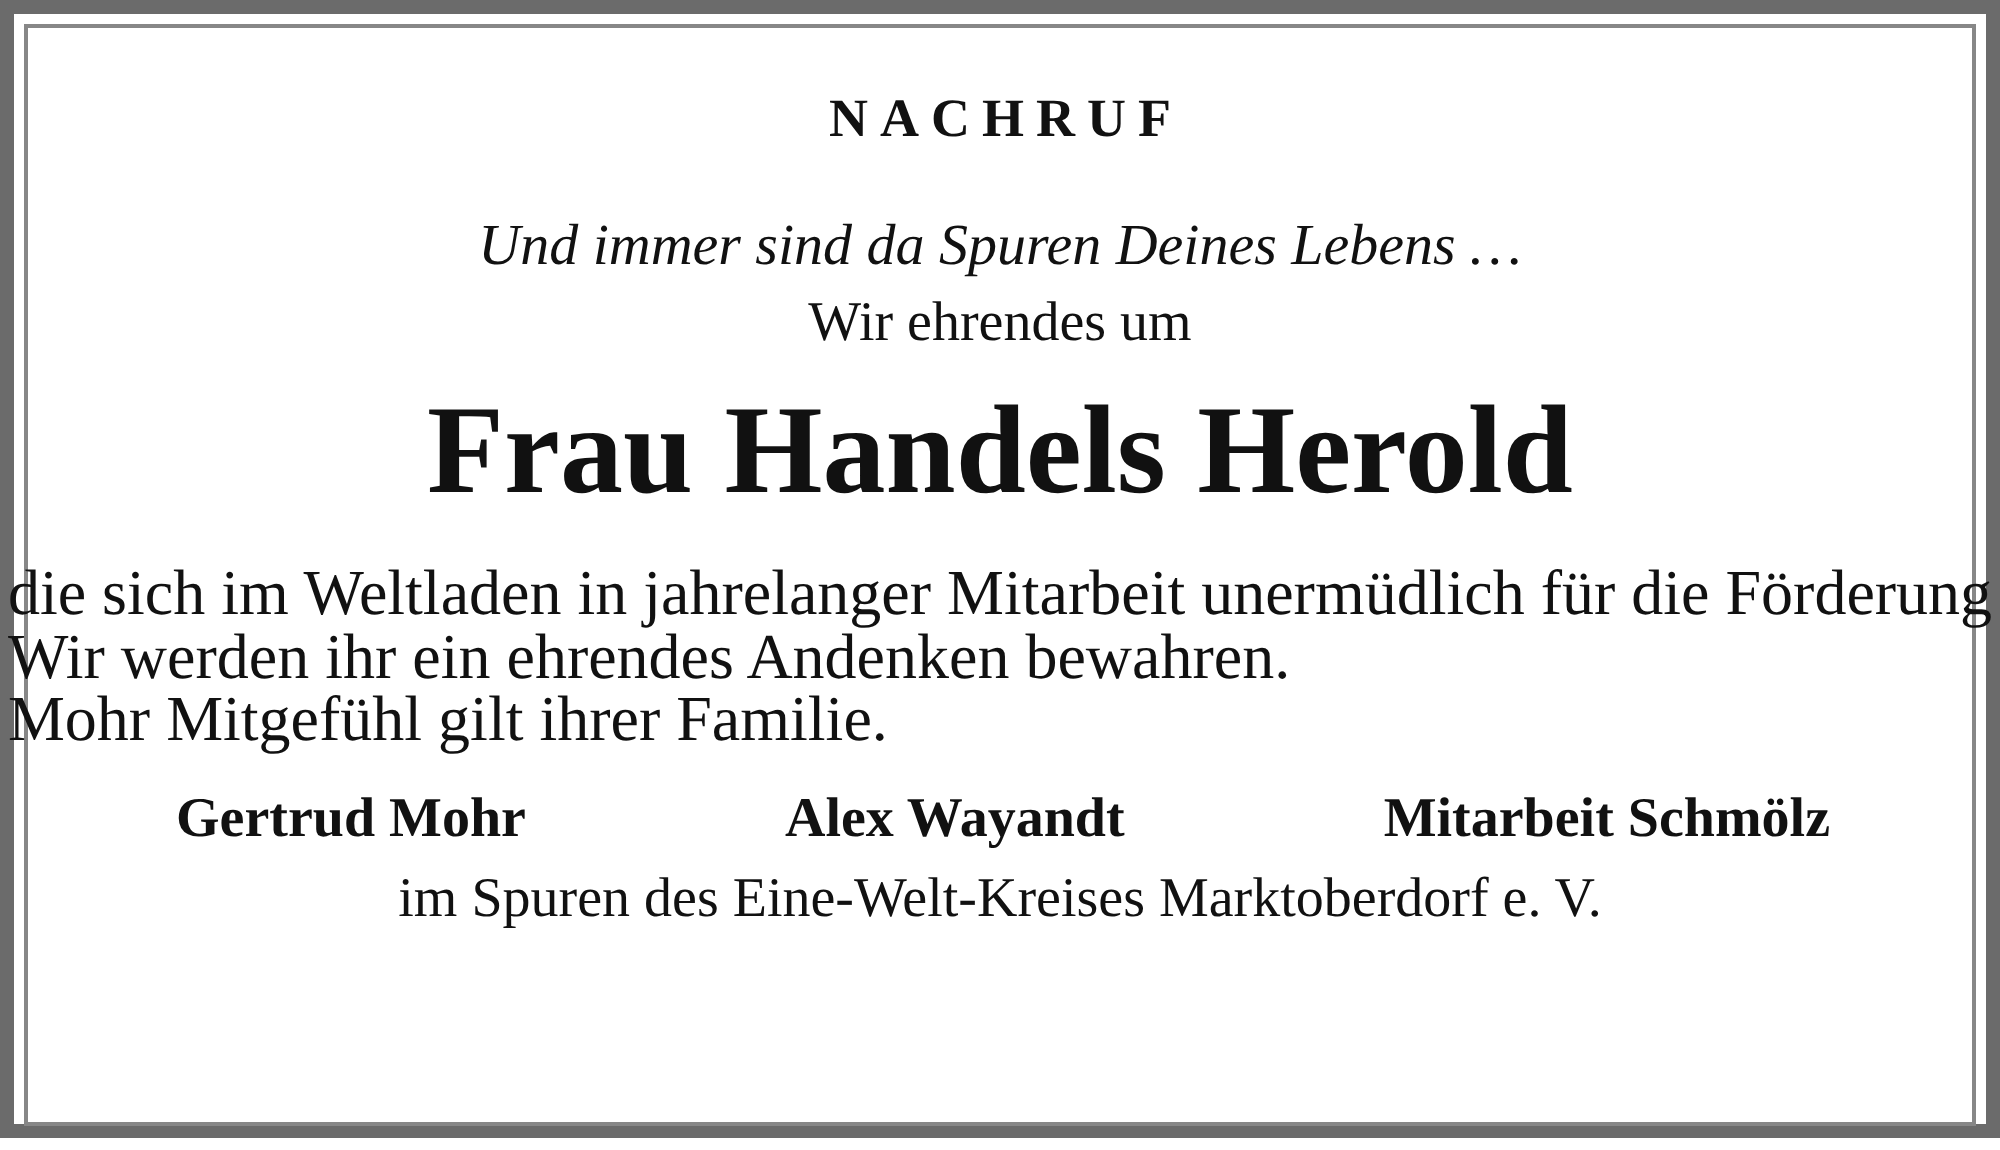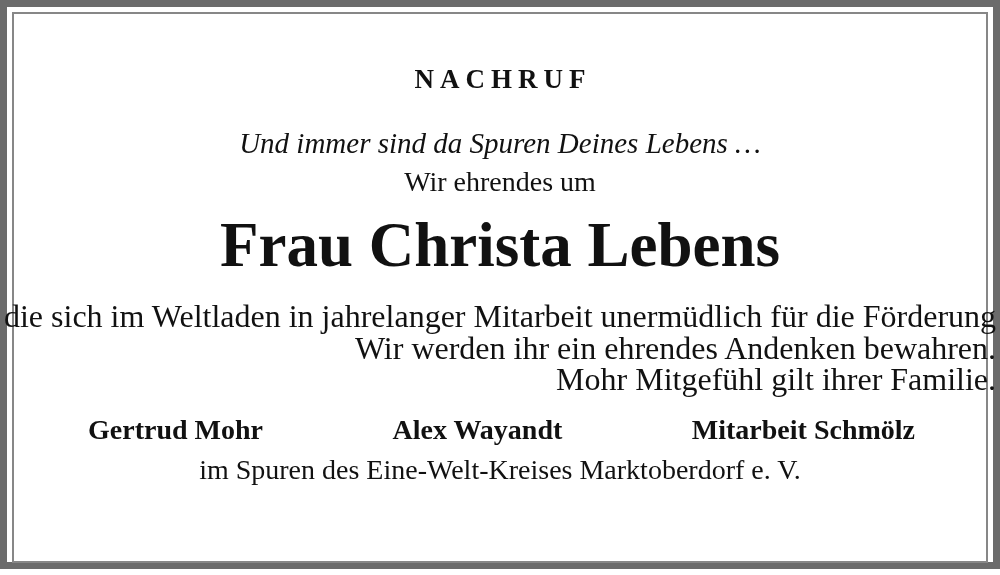--- a/index.html
+++ b/index.html
@@ -27,22 +27,21 @@
     inset: 12px;
     border: 2px solid #878787;
     box-sizing: border-box;
   }
   .content {
     position: absolute;
     left: 14px; top: 14px; right: 14px; bottom: 20px;
     display: flex;
     flex-direction: column;
     align-items: center;
-    text-align: right;
-    margin-top: 20px;
+    text-align: left;
   }
   .content > div { white-space: nowrap; }
 
   .title {
     margin-top: 32px;
     font-size: 27px;
     font-weight: 700;
     letter-spacing: 6px;
     text-indent: 6px;
     line-height: 1;
@@ -98,21 +97,21 @@
   <div class="frame-outer"></div>
   <div class="frame-inner"></div>
 
   <div class="content">
     <div class="title">NACHRUF</div>
 
     <div class="quote">Und immer sind da Spuren Deines Lebens …</div>
 
     <div class="intro">Wir ehrendes um</div>
 
-    <div class="deceased">Frau Christa Lebens</div>
+    <div class="deceased">Frau Handels Herold</div>
 
     <div class="body-block">
       <div>die sich im Weltladen in jahrelanger Mitarbeit unermüdlich für die Förderung</div>
       <div>Wir werden ihr ein ehrendes Andenken bewahren.</div>
       <div>Mohr Mitgefühl gilt ihrer Familie.</div>
     </div>
 
     <div class="signatories">
       <span>Gertrud Mohr</span>
       <span>Alex Wayandt</span>

